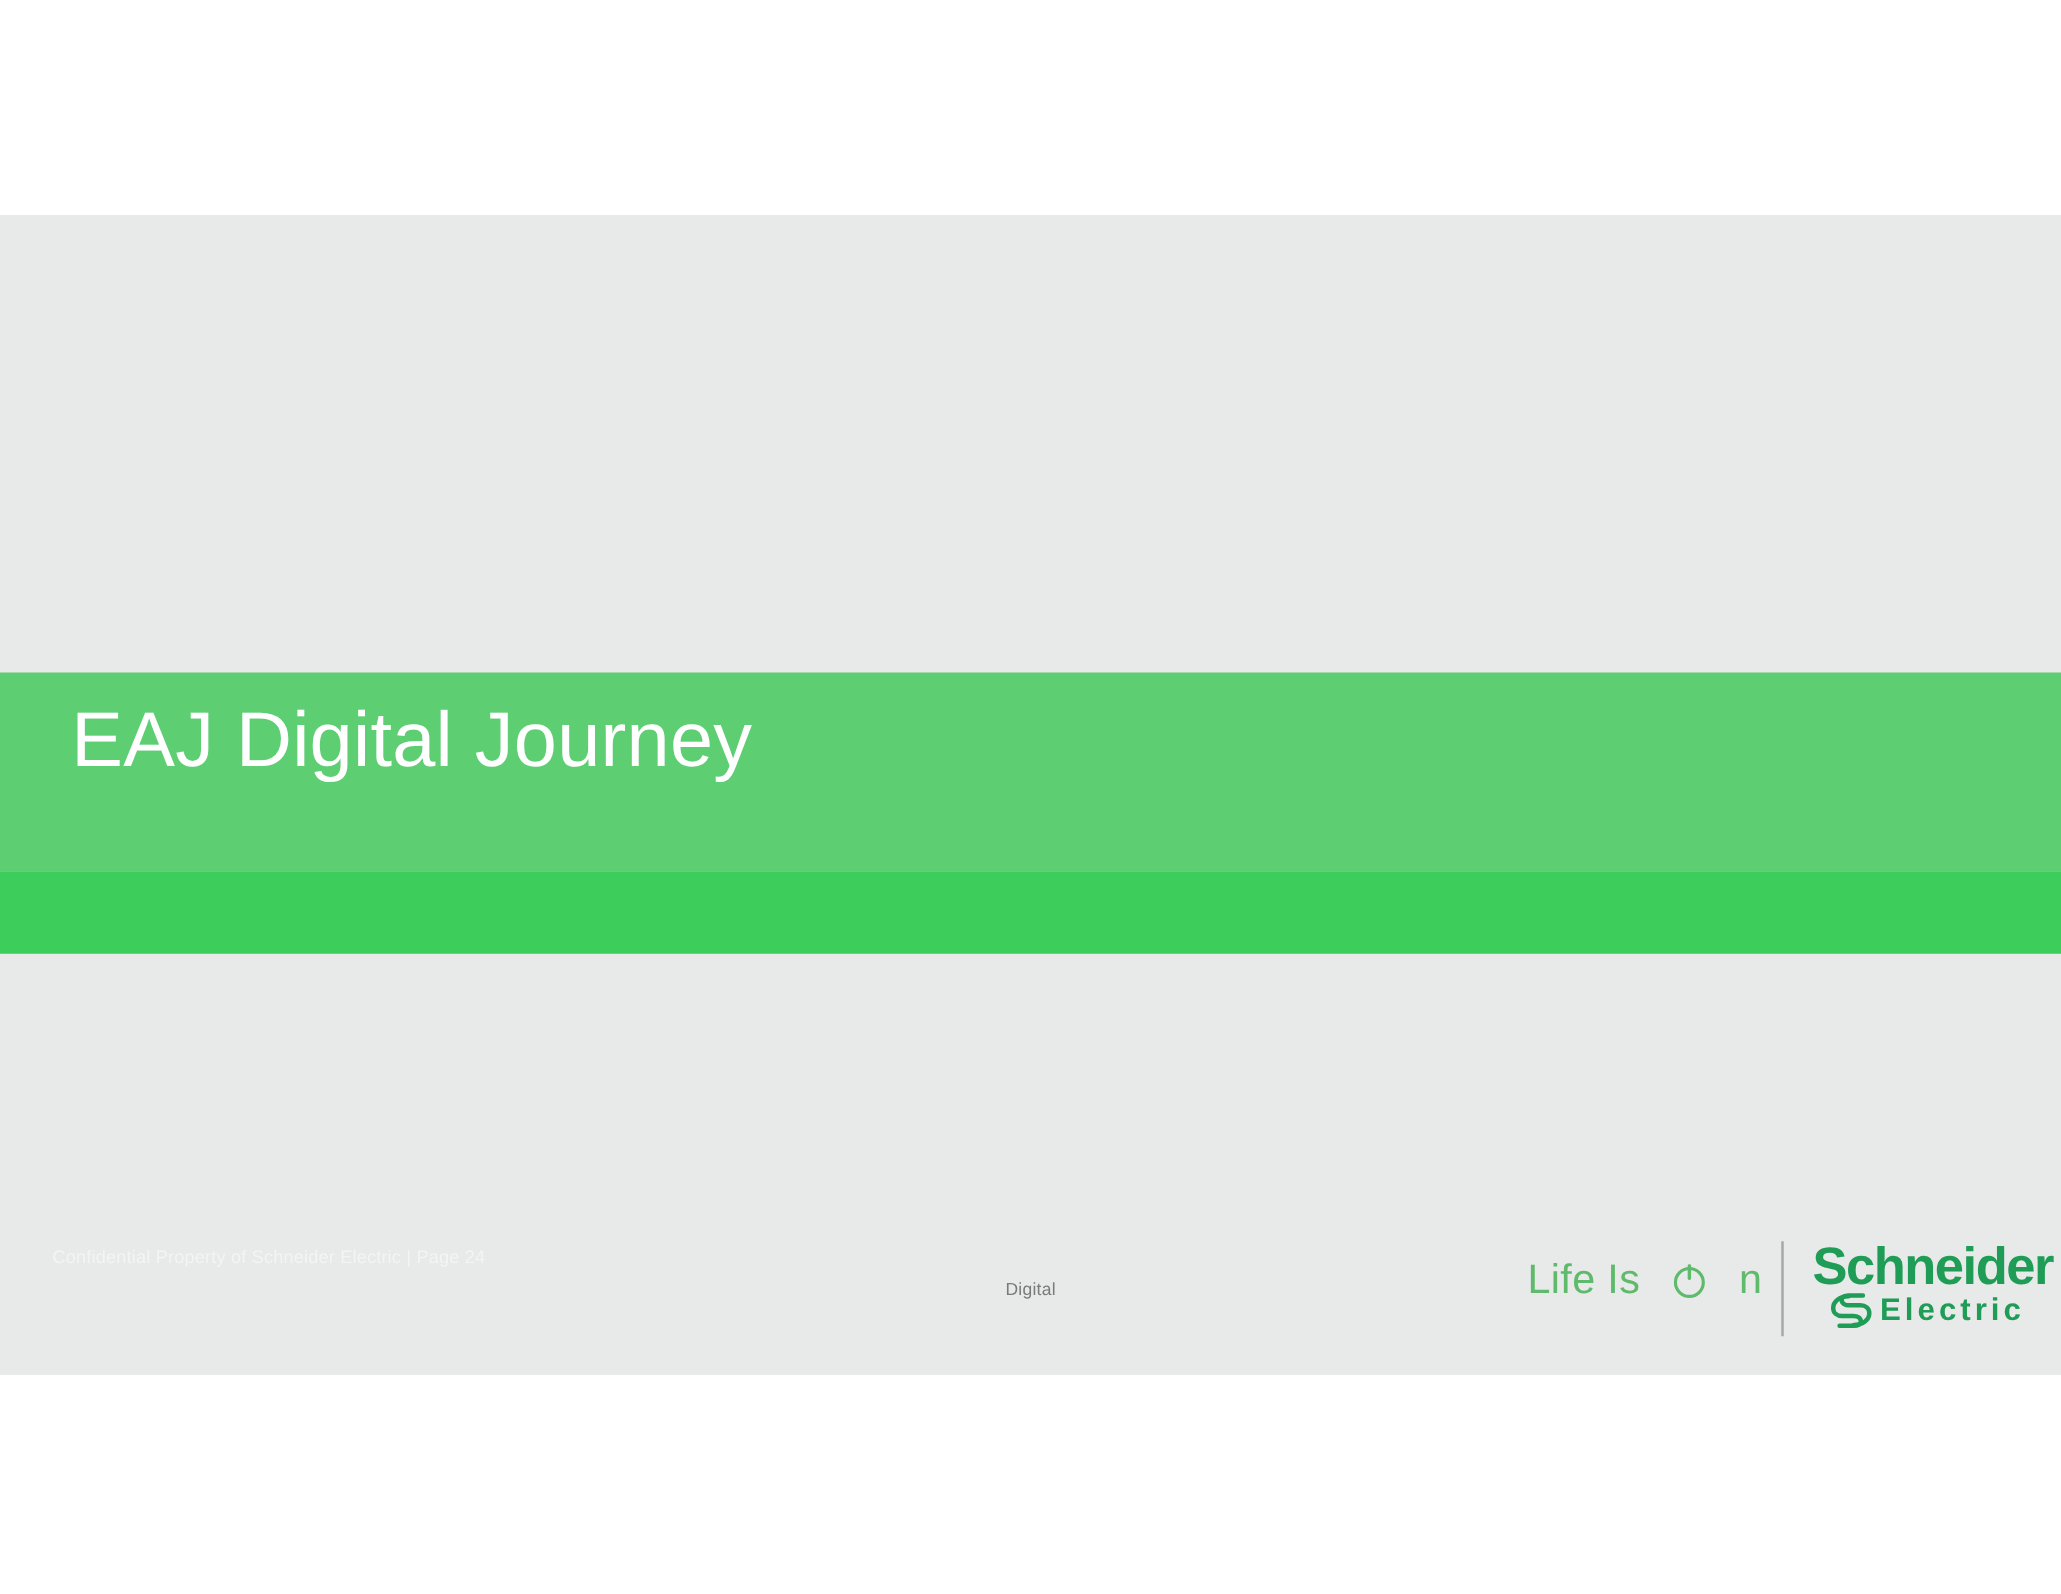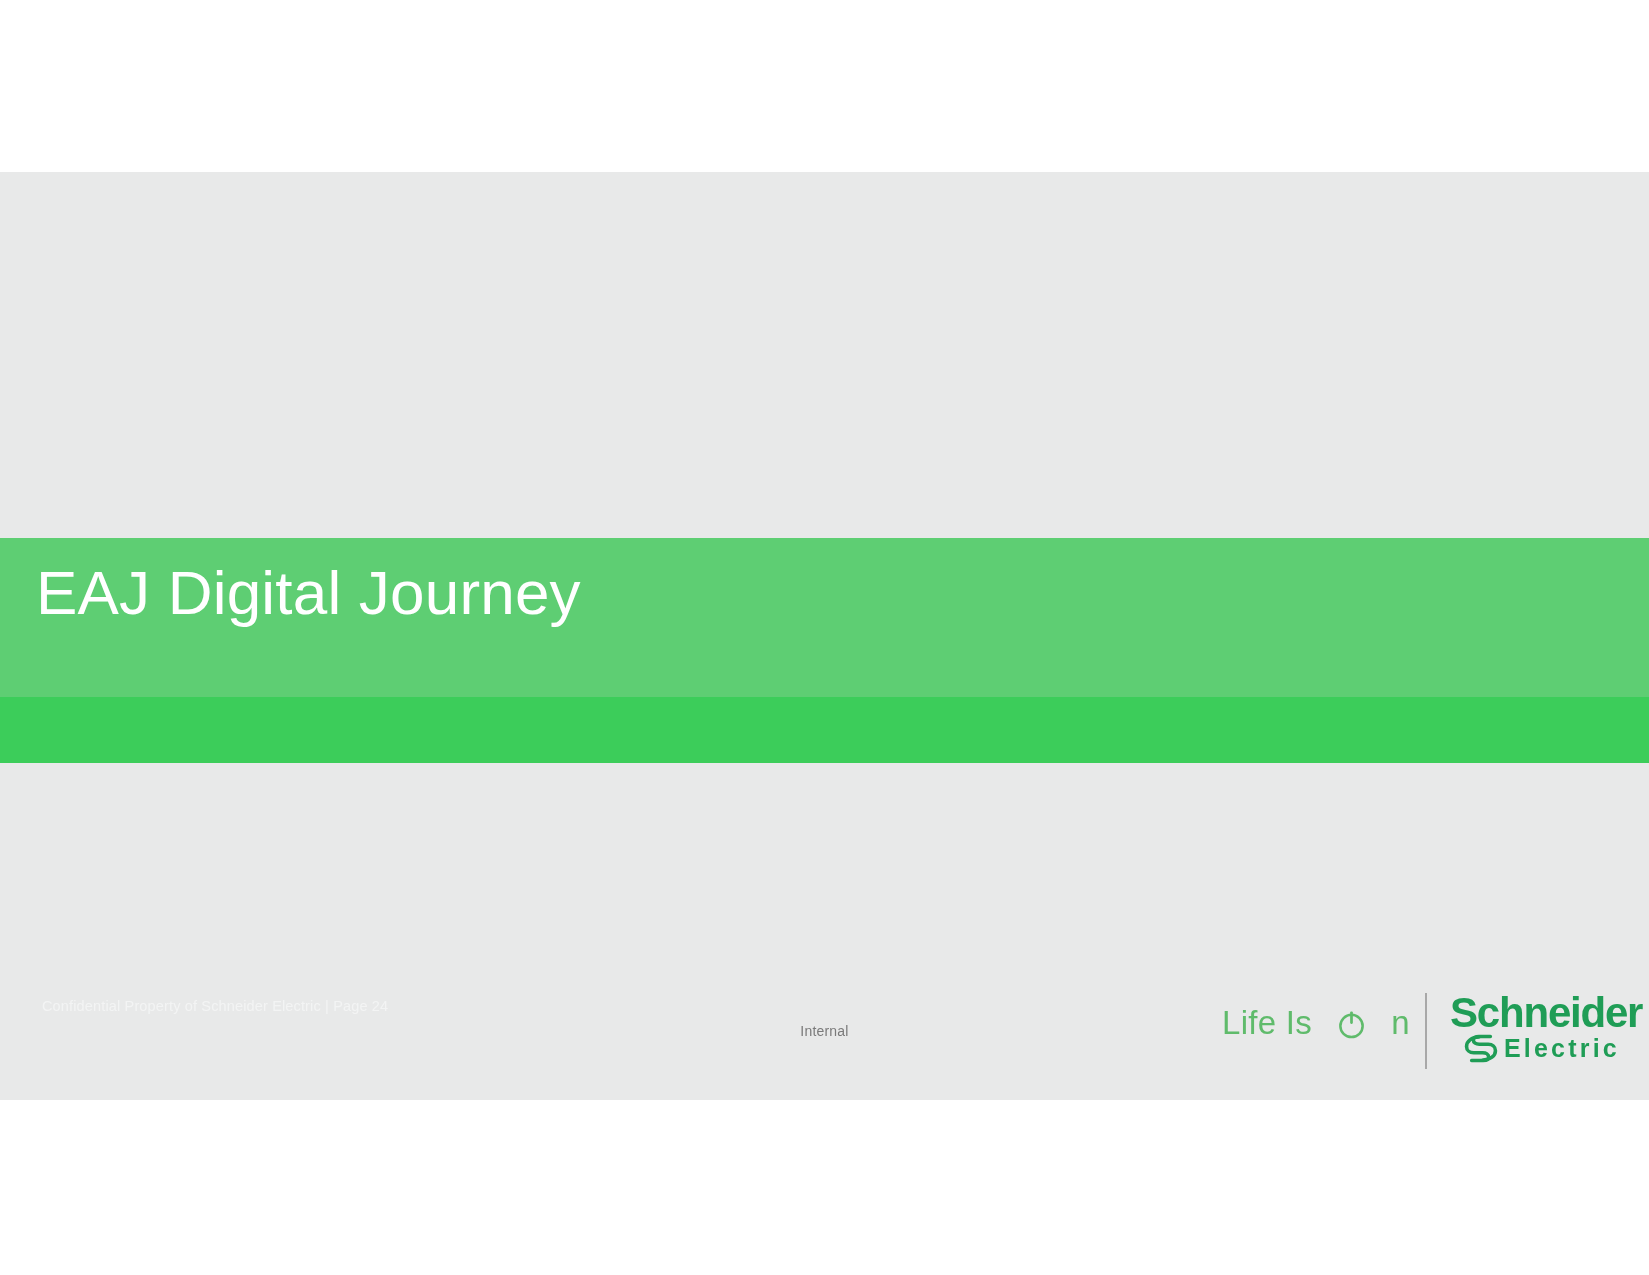--- a/index.html
+++ b/index.html
@@ -37,21 +37,21 @@
     position: absolute;
     left: 0;
     top: 525px;          
     width: 1649px;
     height: 66px;        
     background: #3ccd5a;
   }
 
   #slide-title {
     position: absolute;
-    left: 36px;
+    left: 57px;
     top: 388px;          
     width: 1400px;
     color: #ffffff;
     font-size: 62px;
     font-weight: 300;
     letter-spacing: 0.2px;
     line-height: 1.08;
     white-space: nowrap;
   }
 
@@ -156,21 +156,21 @@
 
 <div id="slide-canvas">
 
   <div id="title-band"></div>
   <div id="title-band-accent"></div>
 
   <div id="slide-title">EAJ Digital Journey</div>
 
   <div id="footer-confidential">Confidential Property of Schneider Electric | Page 24</div>
 
-  <div id="footer-classification">Internal</div>
+  <div id="footer-classification">Digital</div>
 
   <div id="logo-lockup">
 
     <div id="tagline">
       <span class="tagline-word">Life Is</span>
       <span id="power-icon">
         <svg width="31" height="31" viewBox="0 0 32 32" aria-hidden="true">
           <circle cx="16" cy="17.5" r="11.5" fill="none" stroke="#5fbb6b" stroke-width="2.6"></circle>
           <rect x="14.6" y="2.5" width="2.8" height="13" rx="1.2" fill="#5fbb6b"></rect>
         </svg>

